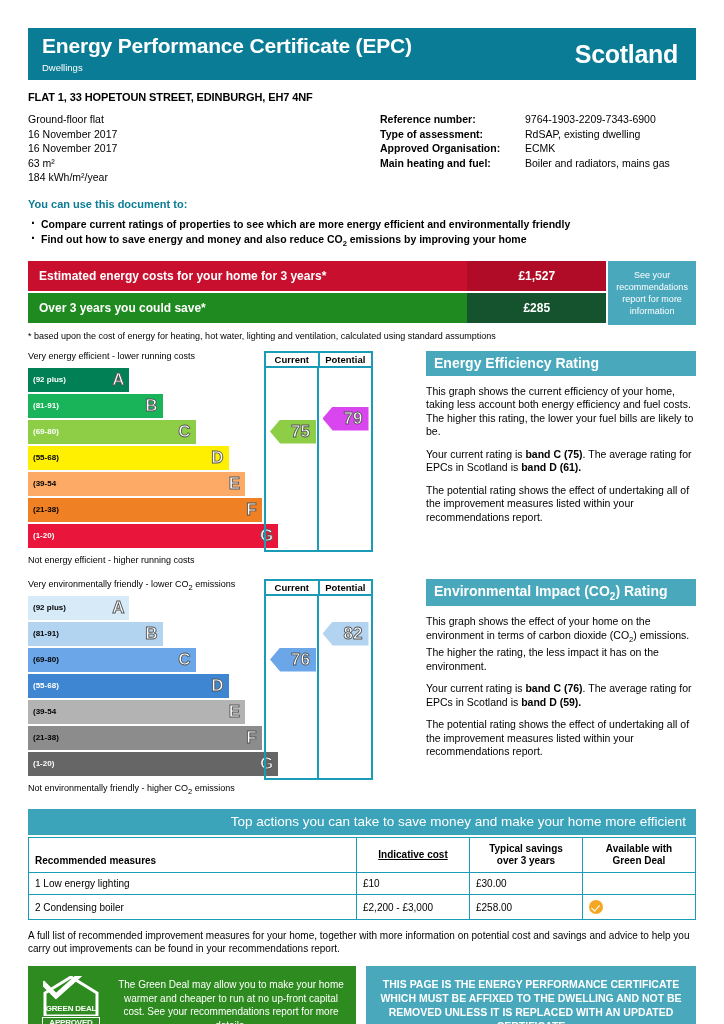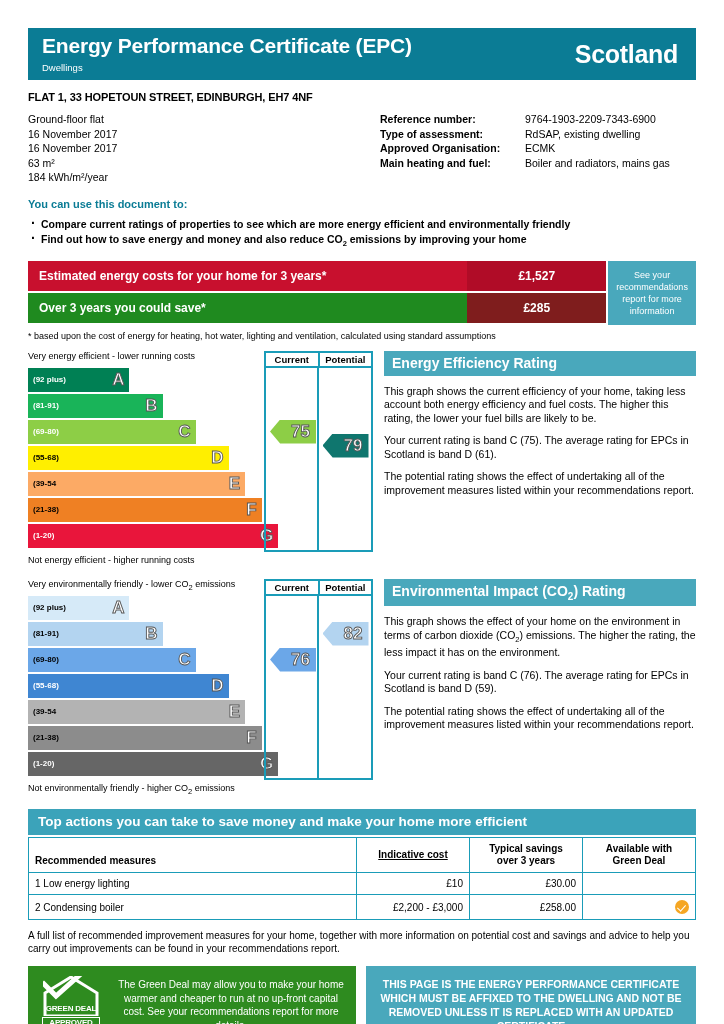--- a/index.html
+++ b/index.html
@@ -50,30 +50,30 @@
   .costs { margin-top: 10px; display:flex; }
   .costs-main { width: 580px; }
   .cost-row { display:flex; height: 30px; margin-bottom: 2px; }
   .cost-label { flex:1; display:flex; align-items:center; padding-left: 11px;
     color:#fff; font-weight:bold; font-size: 12px; }
   .cost-val { width: 139px; display:flex; align-items:center; justify-content:center;
     color:#fff; font-weight:bold; font-size: 12px; }
   .row-red .cost-label { background:#c8102e; }
   .row-red .cost-val   { background:#b00c27; }
   .row-grn .cost-label { background:#1f8a1f; }
-  .row-grn .cost-val   { background:#7f1d1d; }
+  .row-grn .cost-val   { background:#14532d; }
   .costs-note {
     width: 88px; margin-left: 2px; background:#49a8bc; color:#fff;
     display:flex; align-items:center; justify-content:center; text-align:center;
     font-size: 9px; line-height: 12px; padding: 2px;
   }
   .footnote { margin-top: 6px; font-size: 9px; }
 
   
-  .rating-sec { display:flex; margin-top: 10px; }
+  .rating-sec { display:flex; margin-top: 10px; gap: 42px; }
   .chart-box { width: 345px; position: relative; }
   .txt-box { flex:1; padding-left: 11px; }
 
   .chart-top-label { font-size: 9px; margin-bottom: 4px; height: 12px; }
   .chart-bottom-label { font-size: 9px; margin-top: 3px; }
 
   .chart-body { position: relative; display:flex; }
   .bars { width: 236px; }
   .bar-row { height: 24px; margin-bottom: 2px; position: relative; }
   .bar {
@@ -106,33 +106,33 @@
     font-size: 17px; font-weight:bold; color:#fff;
     -webkit-text-stroke: 0.9px #555;
     clip-path: polygon(0% 50%, 22% 0%, 100% 0%, 100% 100%, 22% 100%);
   }
 
   .panel-hdr {
     background:#49a8bc; color:#fff; font-weight:bold; font-size: 14px;
     padding: 4px 8px 5px 8px;
   }
   .panel-p { font-size: 10.5px; line-height: 13.5px; margin-top: 9px; }
-  .panel-p b { font-weight: normal; }
+  .panel-p b { font-weight: bold; }
 
   
   .actions-hdr {
-    margin-top: 14px; background:#3ba3ba; color:#fff; font-weight:bold;
-    font-size: 13.5px; padding: 5px 10px 6px 10px;
+    margin-top: 14px; background:#3ba3ba; color:#fff; font-weight:normal;
+    font-size: 13.5px; padding: 5px 10px 6px 10px; text-align: right;
   }
   table.acts { width: 100%; border-collapse: collapse; margin-top: 2px; font-size: 10px; }
   table.acts th, table.acts td { border: 1px solid #1a9cb8; padding: 5px 6px; }
   table.acts thead th { font-weight: bold; text-align:center; line-height: 12px; }
   table.acts thead th.lead { text-align:left; vertical-align: bottom; font-weight: bold; }
   table.acts td.lead { text-align:left; }
-  table.acts td { text-align:right; height: 22px; }
+  table.acts td { text-align:left; height: 22px; }
   .col-cost { width: 113px; text-decoration: underline; }
   .col-sav  { width: 113px; }
   .col-gd   { width: 113px; }
   .tick {
     display:inline-block; width: 14px; height: 14px; border-radius: 50%;
     background:#f5a623; position: relative; vertical-align: middle;
   }
   .tick:after {
     content:""; position:absolute; left: 3.5px; top: 2.5px;
     width: 4px; height: 7px; border: solid #fff; border-width: 0 1.8px 1.8px 0;
@@ -280,21 +280,21 @@
                 <span>(1-20)</span>
                 <span class="letter">G</span>
               </div>
             </div>
           </div>
         <div class="colbox">
           <div class="colcell first">
             <div class="arrow" id="eer-current" style="top: 52px; background: rgb(141, 206, 70);">75</div>
           </div>
           <div class="colcell">
-            <div class="arrow" id="eer-potential" style="top: 66px; background: #0f766e;">79</div>
+            <div class="arrow" id="eer-potential" style="top: 39px; background: #d946ef;">79</div>
           </div>
         </div>
       </div>
       <div class="chart-bottom-label">Not energy efficient - higher running costs</div>
     </div>
 
     <div class="txt-box">
       <div class="panel-hdr">Energy Efficiency Rating</div>
       <div class="panel-p">This graph shows the current efficiency of your home, taking less account both energy efficiency and fuel costs. The higher this rating, the lower your fuel bills are likely to be.</div>
       <div class="panel-p"><span>Your current rating is </span><b>band C (75)</b><span>. The average rating for EPCs in Scotland is </span><b>band D (61).</b></div>

